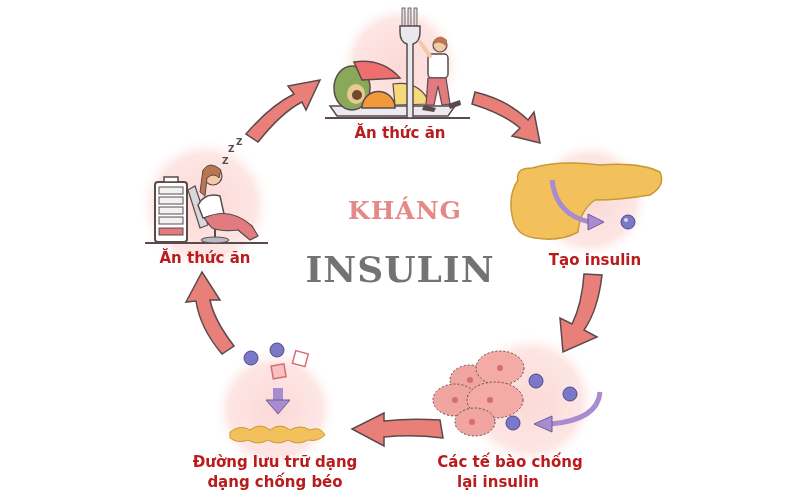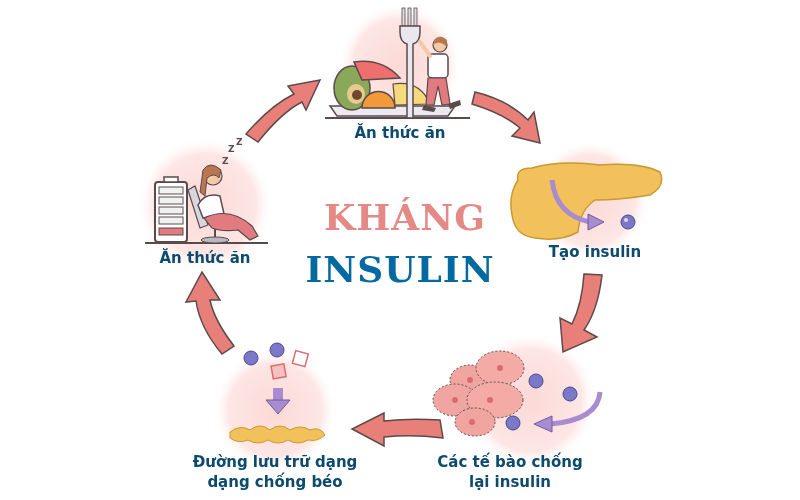--- a/index.html
+++ b/index.html
@@ -1,20 +1,20 @@
 <!DOCTYPE html>
 <html><head>
 <meta charset="utf-8">
 <style>
   html, body { margin:0; padding:0; }
   body { width:800px; height:500px; background:#ffffff; position:relative; overflow:hidden; font-family:"DejaVu Sans", sans-serif; }
   .canvas { position:absolute; left:0; top:0; width:800px; height:500px; }
-  .label { position:absolute; color:#0c4a6e; font-weight:bold; font-size:15px; text-align:center; line-height:20px; }
-  .title1 { position:absolute; left:300px; top:196px; width:210px; text-align:center; font-family:"DejaVu Serif", serif; font-weight:bold; font-size:36px; color:#e48986; letter-spacing:1px; }
-  .title2 { position:absolute; left:285px; top:248px; width:230px; text-align:center; font-family:"DejaVu Serif", serif; font-weight:bold; font-size:36px; color:#0369a1; letter-spacing:1px; }
+  .label { position:absolute; color:#b91c1c; font-weight:bold; font-size:15px; text-align:center; line-height:20px; }
+  .title1 { position:absolute; left:300px; top:196px; width:210px; text-align:center; font-family:"DejaVu Serif", serif; font-weight:bold; font-size:25px; color:#e48986; letter-spacing:1px; }
+  .title2 { position:absolute; left:285px; top:248px; width:230px; text-align:center; font-family:"DejaVu Serif", serif; font-weight:bold; font-size:36px; color:#737373; letter-spacing:1px; }
 </style>
 </head>
 <body>
 
 <div class="canvas">
 <svg width="800" height="500" viewBox="0 0 800 500" xmlns="http://www.w3.org/2000/svg">
   <defs>
     <radialGradient id="cg" cx="50%" cy="50%" r="50%">
       <stop offset="0%" stop-color="#fbd9d6"></stop>
       <stop offset="75%" stop-color="#fde6e4"></stop>
@@ -122,18 +122,18 @@
   <g>
     <path d="M258 142 Q282 112 302 102 L306 110 L320 80 L288 86 L294 94 Q270 106 246 134 Z" fill="#e97f79" stroke="#5a4a4c" stroke-width="1.5"></path>
   </g>
 </svg>
 </div>
 
 <div class="title1">KHÁNG</div>
 <div class="title2">INSULIN</div>
 
 <div class="label" style="left:340px; top:123px; width:120px;">Ăn thức ăn</div>
-<div class="label" style="left:530px; top:242px; width:130px;">Tạo insulin</div>
+<div class="label" style="left:530px; top:250px; width:130px;">Tạo insulin</div>
 <div class="label" style="left:420px; top:452px; width:180px;">Các tế bào chống</div>
-<div class="label" style="left:420px; top:472px; width:180px;">lại insulin</div>
+<div class="label" style="left:408px; top:472px; width:180px;">lại insulin</div>
 <div class="label" style="left:175px; top:452px; width:200px;">Đường lưu trữ dạng</div>
 <div class="label" style="left:175px; top:472px; width:200px;">dạng chống béo</div>
 <div class="label" style="left:140px; top:248px; width:130px;">Ăn thức ăn</div>
 
 </body></html>

